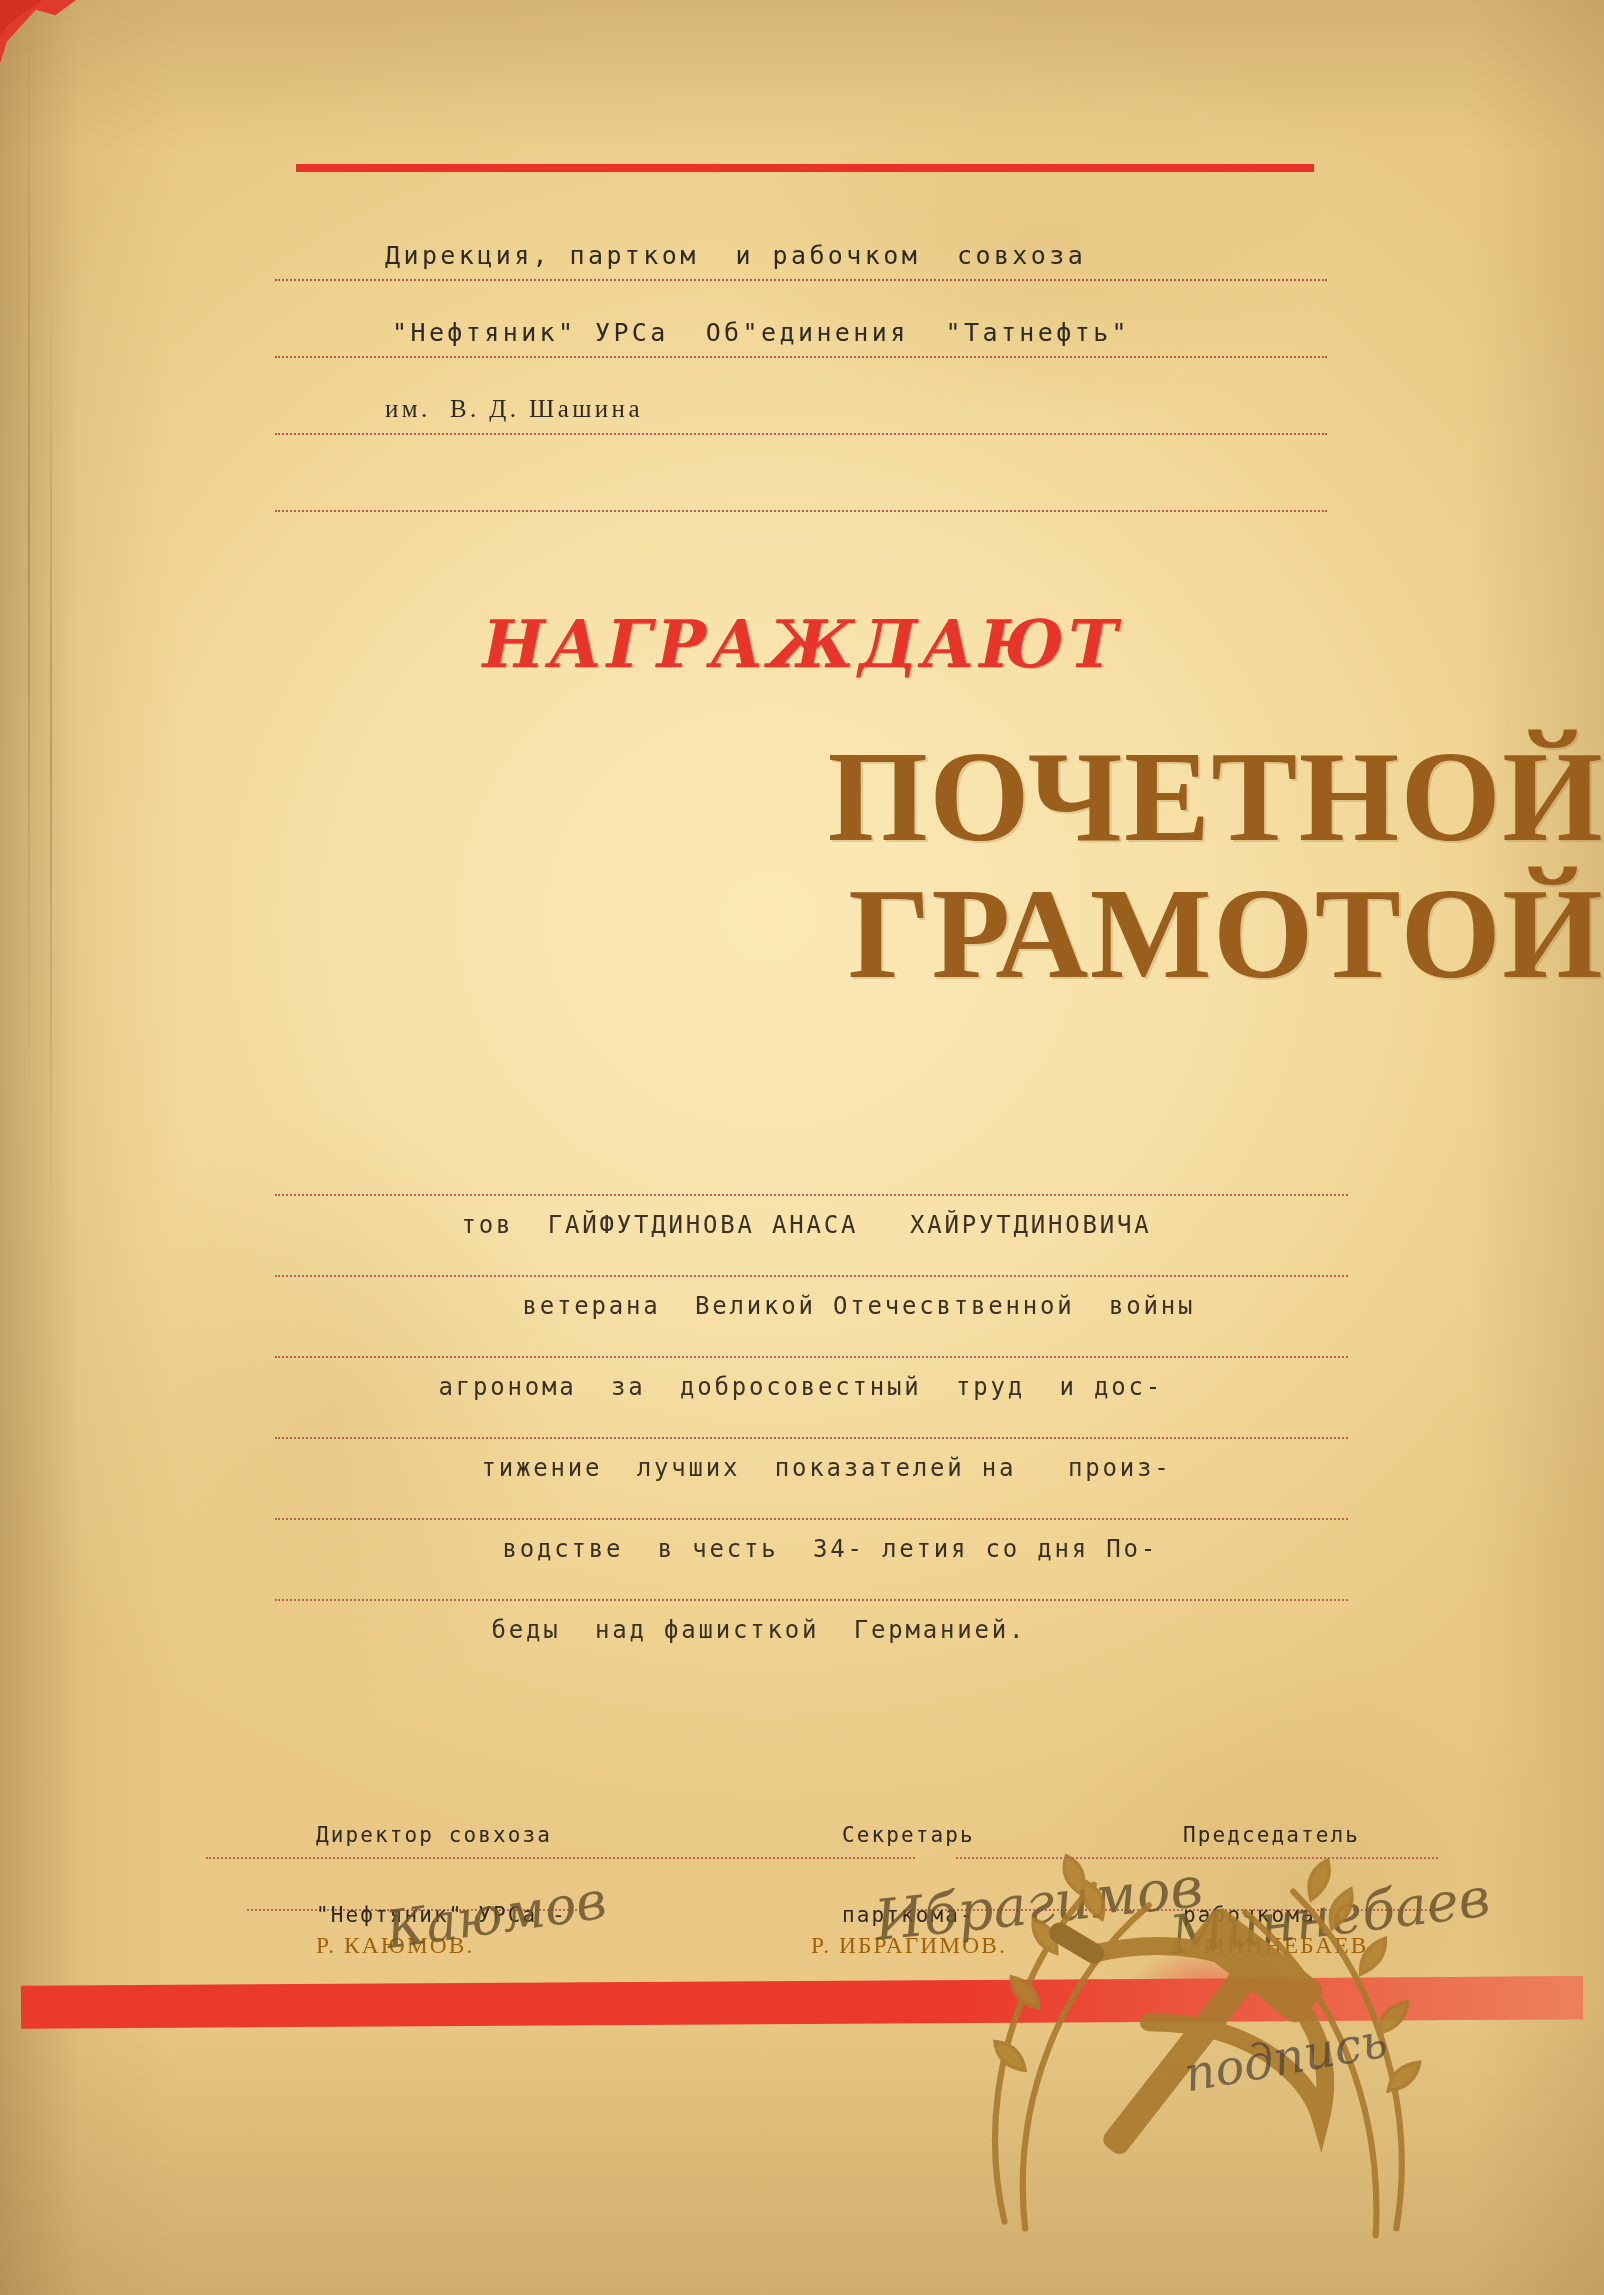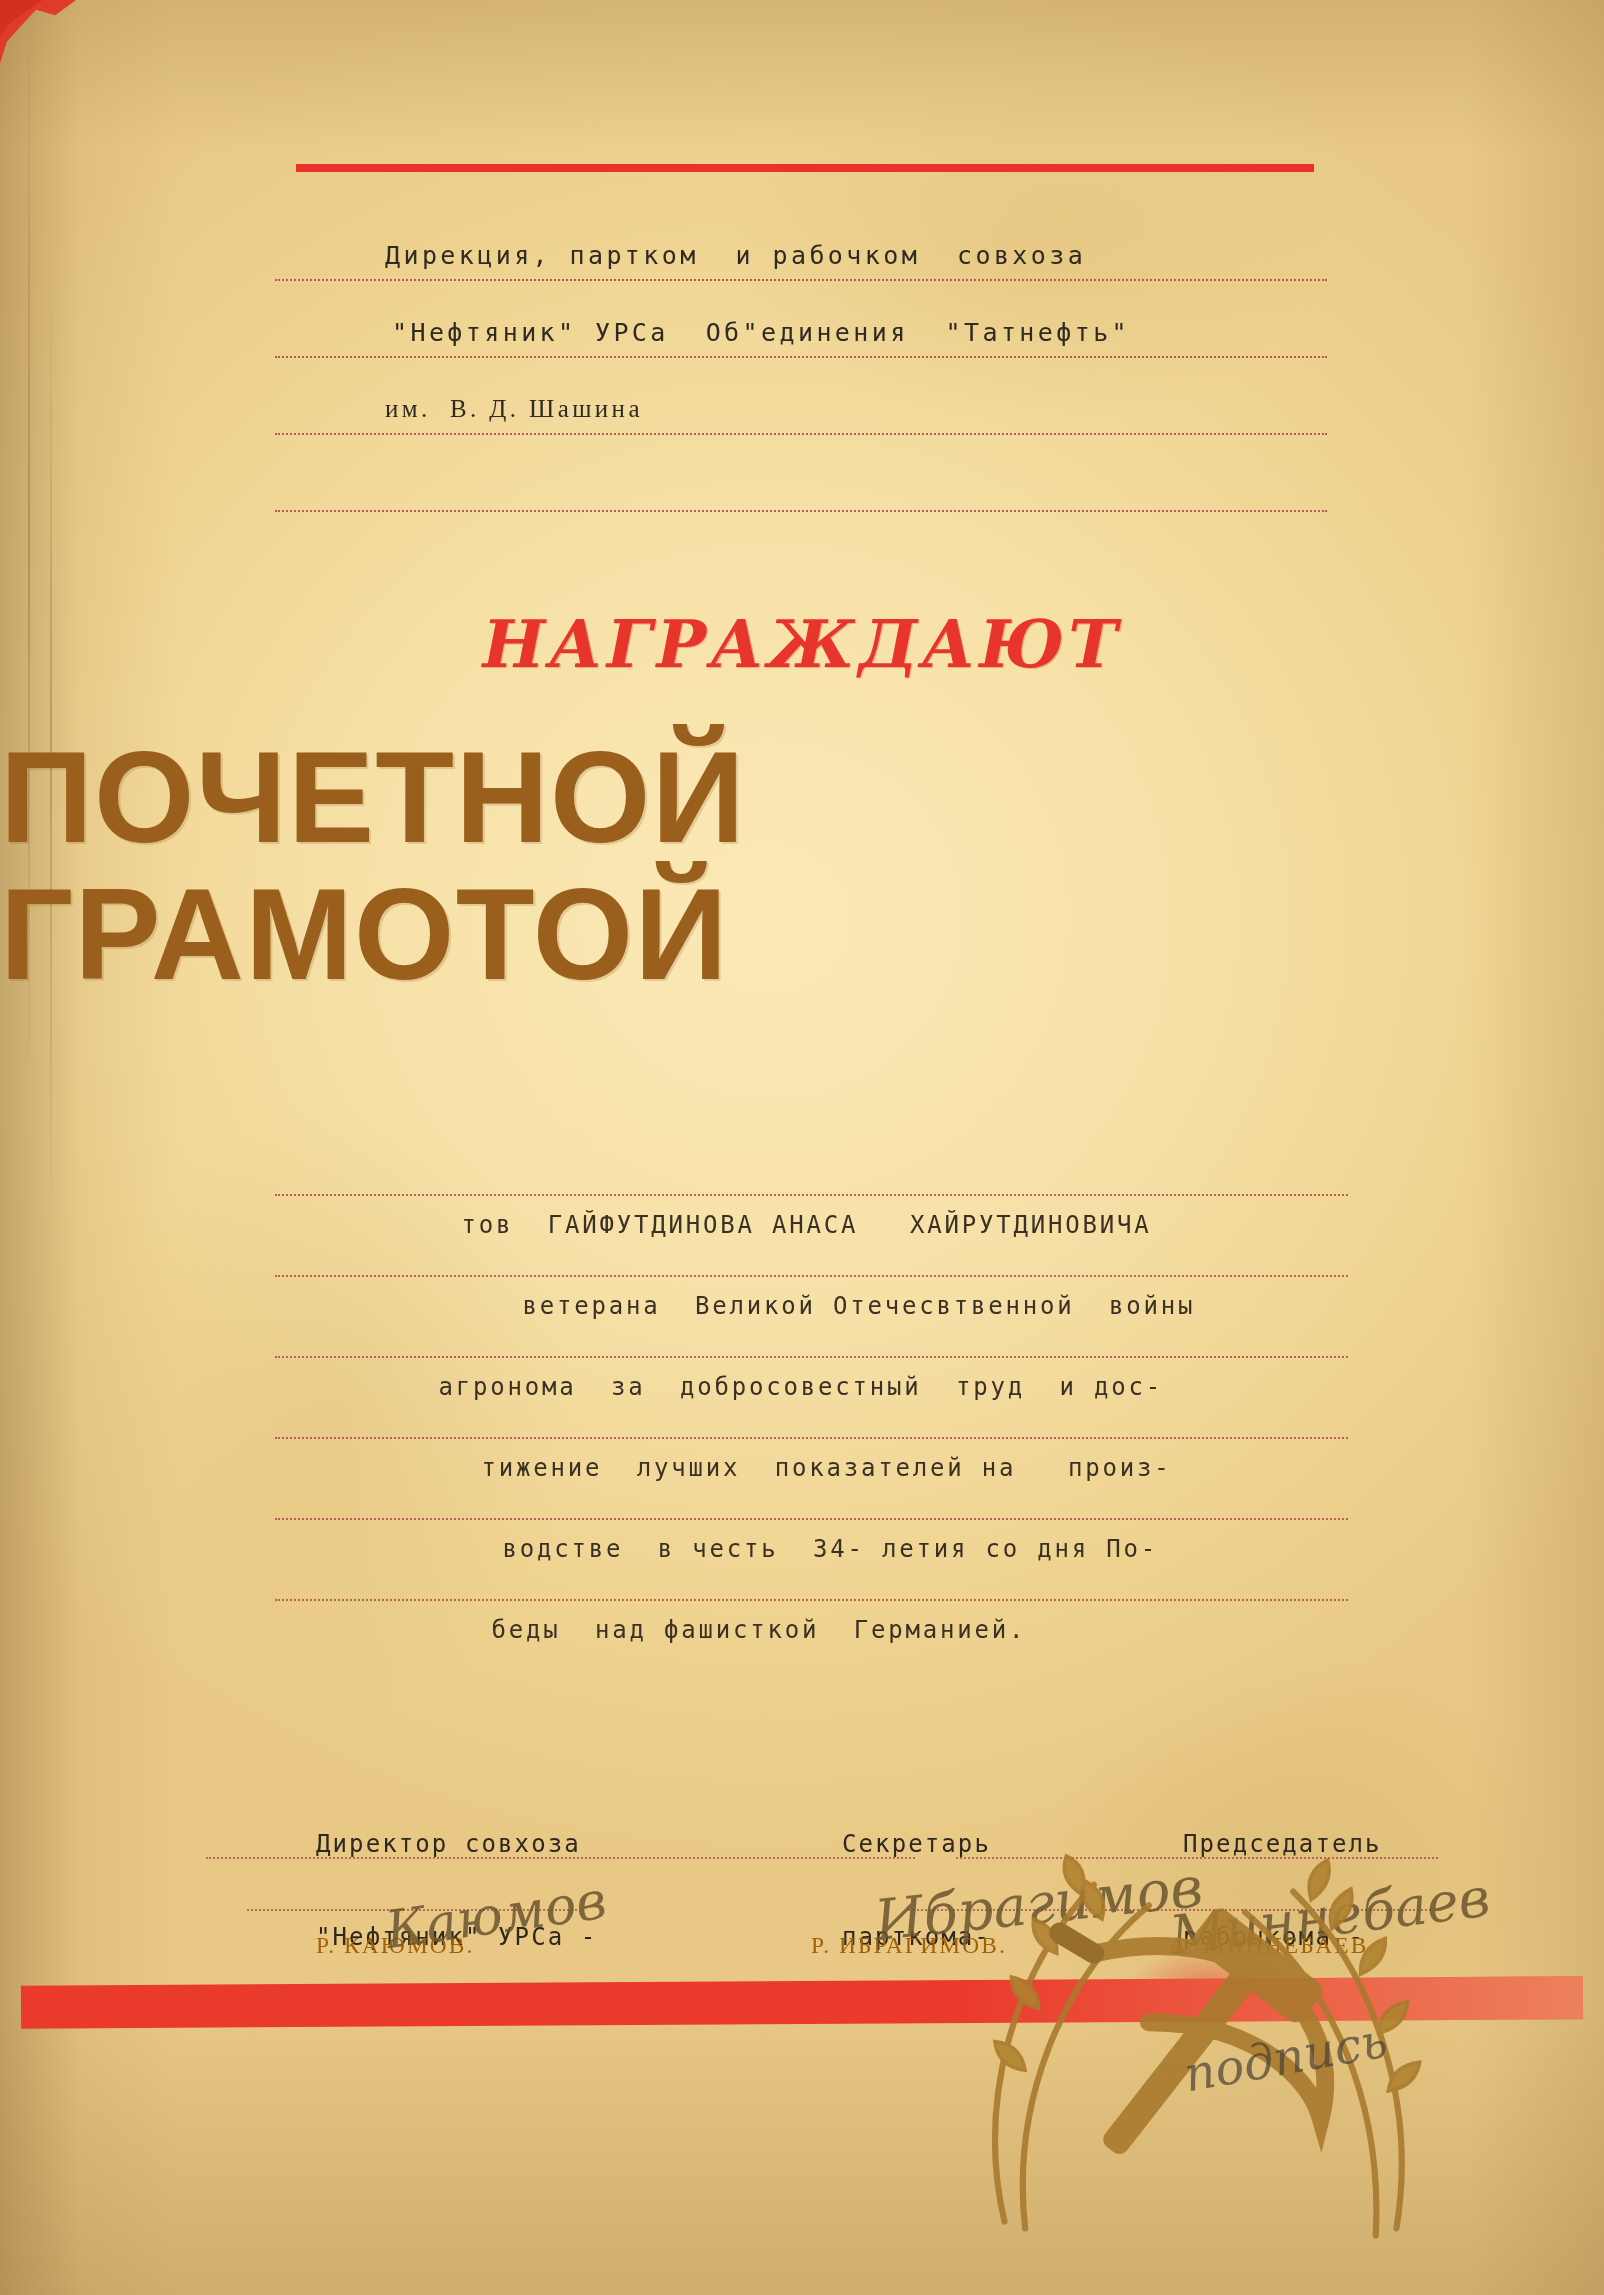--- a/index.html
+++ b/index.html
@@ -135,22 +135,22 @@
     letter-spacing: 4.1px;
     color: #e8352c;
     text-shadow: 1.4px 1.4px 0 rgba(170,40,30,0.25);
   }
 
   
   .headline {
     position: absolute;
     left: 0; right: 0;
     top: 729px;
-    text-align: left;
-    font-family: Liberation Sans, sans-serif;
+    text-align: right;
+    font-family: Liberation Serif, serif;
     font-weight: bold;
     color: #9a5f1c;
     line-height: 1.06;
     letter-spacing: 1.4px;
     text-shadow: 2.1px 2.1px 0 rgba(130,80,25,0.18);
   }
   .headline .l1 { font-size: 129px; display: block; }
   .headline .l2 { font-size: 129px; display: block; }
 
   
@@ -195,21 +195,21 @@
   .sig-area {
     position: absolute;
     left: 206px;
     top: 1768px;
     width: 1231px;
     height: 248px;
   }
   .sig-col {
     position: absolute;
     font-family: "DejaVu Sans Mono", monospace;
-    font-size: 24px;
+    font-size: 21px;
     letter-spacing: 2.1px;
     color: #2e2820;
     white-space: pre;
     line-height: 1.28;
   }
   .sig-col.c1 { left: 110px;  top: 0; }
   .sig-col.c2 { left: 636px;  top: 0; }
   .sig-col.c3 { left: 977px; top: 0; }
 
   .sig-name {

